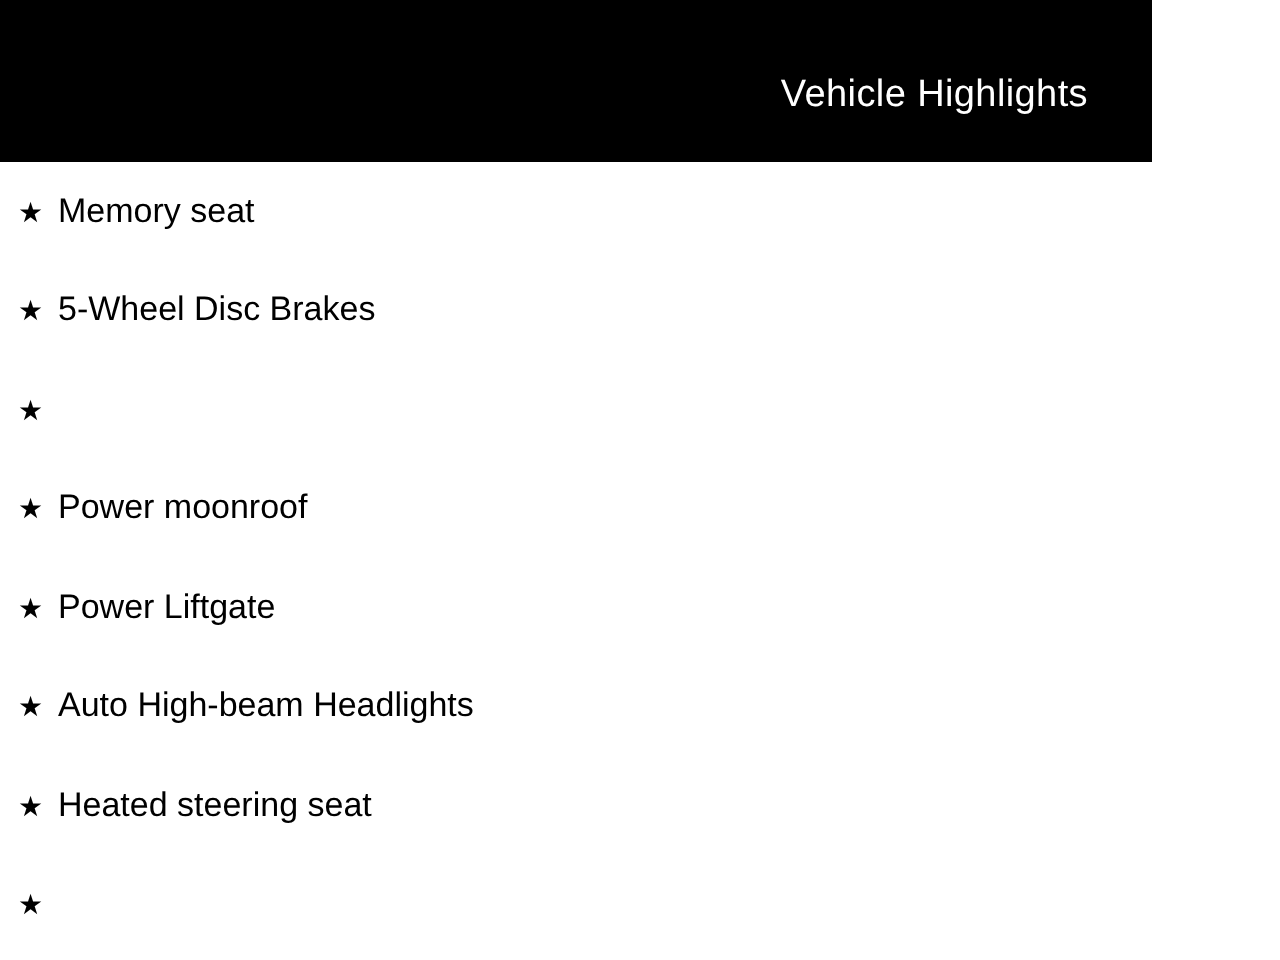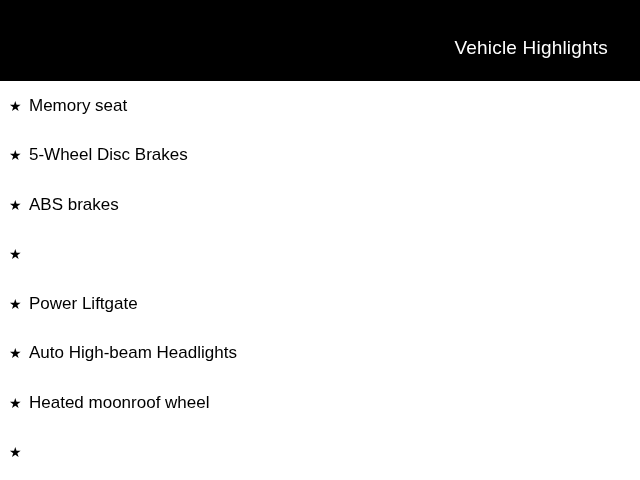--- a/index.html
+++ b/index.html
@@ -16,21 +16,21 @@
   .page {
     position: relative;
     width: 640px;
     height: 480px;
     background: #ffffff;
   }
   .header-bar {
     position: absolute;
     top: 0;
     left: 0;
-    width: 640px;
+    width: 576px;
     height: 81px;
     background: #000000;
     display: flex;
     align-items: center;
     justify-content: flex-end;
     box-sizing: border-box;
     padding-right: 32px;
   }
   .header-title {
     color: #ffffff;
@@ -89,40 +89,40 @@
       <span class="item-label">Memory seat</span>
     </li>
 
     <li class="highlight-item">
       <span class="star-icon">★</span>
       <span class="item-label">5-Wheel Disc Brakes</span>
     </li>
 
     <li class="highlight-item">
       <span class="star-icon">★</span>
-      <span class="item-label">ABS brakes</span>
     </li>
 
     <li class="highlight-item">
       <span class="star-icon">★</span>
+      <span class="item-label">Power moonroof</span>
     </li>
 
     <li class="highlight-item">
       <span class="star-icon">★</span>
       <span class="item-label">Power Liftgate</span>
     </li>
 
     <li class="highlight-item">
       <span class="star-icon">★</span>
       <span class="item-label">Auto High-beam Headlights</span>
     </li>
 
     <li class="highlight-item">
       <span class="star-icon">★</span>
-      <span class="item-label">Heated moonroof wheel</span>
+      <span class="item-label">Heated steering seat</span>
     </li>
 
     <li class="highlight-item">
       <span class="star-icon">★</span>
     </li>
 
   </ul>
 
 </div>
 

